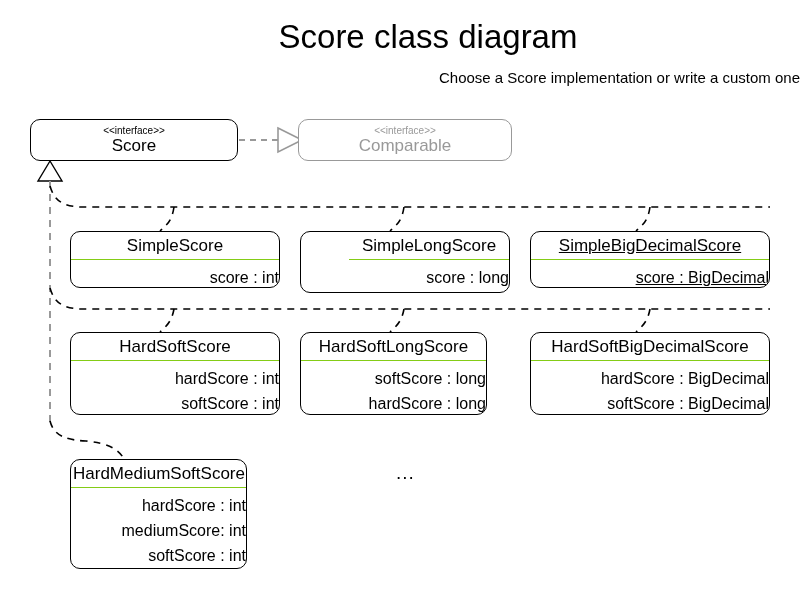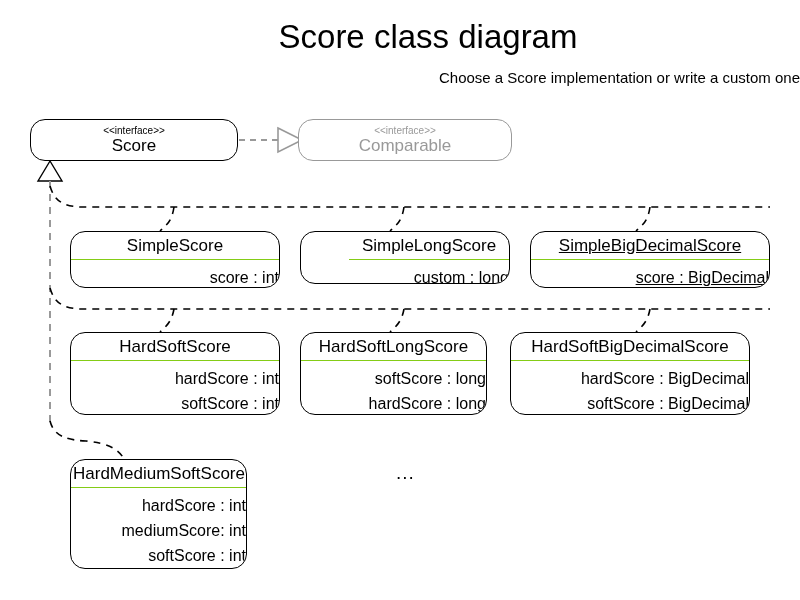--- a/index.html
+++ b/index.html
@@ -41,21 +41,21 @@
     width: 800px;
     text-align: right;
     font-size: 15px;
     color: #000000;
     white-space: nowrap;
   }
   .uml-box {
     position: absolute;
     box-sizing: border-box;
     border: 1px solid #000000;
-    border-radius: 15px;
+    border-radius: 10px;
     background: #ffffff;
     overflow: hidden;
   }
   .uml-box.muted {
     border-color: #999999;
     color: #999999;
   }
   .box-head {
     box-sizing: border-box;
     text-align: center;
@@ -156,24 +156,24 @@
     </div>
   </div>
 
   <div class="uml-box" style="left:70px; top:231px; width:210px; height:57px;">
     <div class="box-head head-divider">SimpleScore</div>
     <div class="box-body">
       <span class="attr">score : int</span>
     </div>
   </div>
 
-  <div class="uml-box" style="left:300px; top:231px; width:210px; height:53px;padding-left:48px;">
+  <div class="uml-box" style="left:300px; top:231px; width:210px; height:62px;padding-left:48px;">
     <div class="box-head head-divider">SimpleLongScore</div>
     <div class="box-body">
-      <span class="attr">custom : long</span>
+      <span class="attr">score : long</span>
     </div>
   </div>
 
   <div class="uml-box" style="left:530px; top:231px; width:240px; height:57px;text-decoration:underline;">
     <div class="box-head head-divider">SimpleBigDecimalScore</div>
     <div class="box-body">
       <span class="attr">score : BigDecimal</span>
     </div>
   </div>
 
@@ -186,21 +186,21 @@
   </div>
 
   <div class="uml-box" style="left:300px; top:332px; width:187px; height:83px;">
     <div class="box-head head-divider">HardSoftLongScore</div>
     <div class="box-body">
       <span class="attr">softScore : long</span>
       <span class="attr">hardScore : long</span>
     </div>
   </div>
 
-  <div class="uml-box" style="left:510px; top:332px; width:240px; height:83px;">
+  <div class="uml-box" style="left:530px; top:332px; width:240px; height:83px;">
     <div class="box-head head-divider">HardSoftBigDecimalScore</div>
     <div class="box-body">
       <span class="attr">hardScore : BigDecimal</span>
       <span class="attr">softScore : BigDecimal</span>
     </div>
   </div>
 
   <div class="uml-box" style="left:70px; top:459px; width:177px; height:110px;">
     <div class="box-head head-divider">HardMediumSoftScore</div>
     <div class="box-body">

